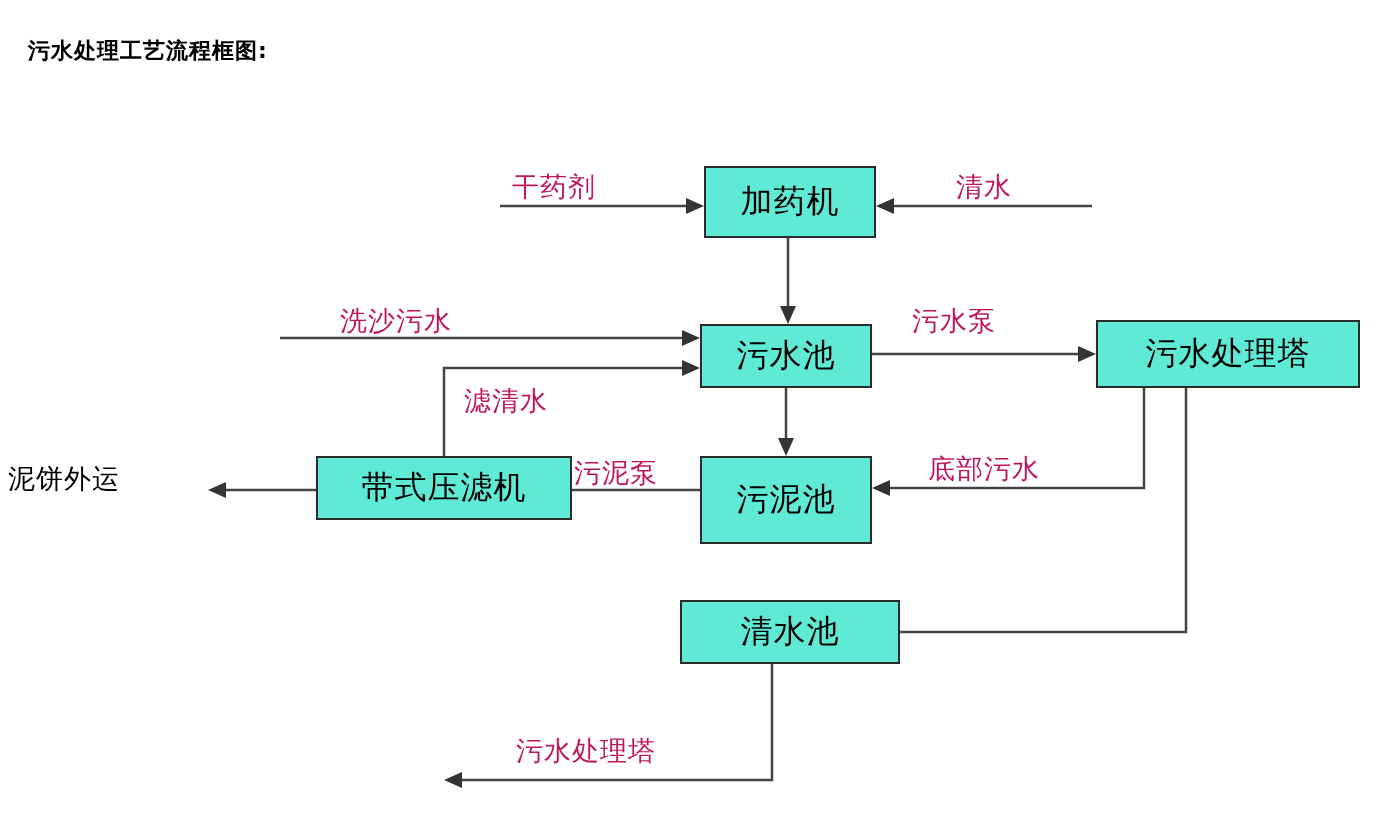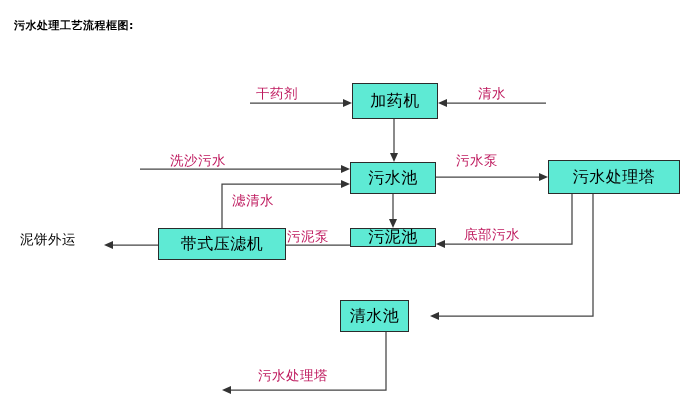--- a/index.html
+++ b/index.html
@@ -143,29 +143,29 @@
 </div>
 <div class="node" id="n-wwpool" style="left: 350px; top: 162px; width: 86px; height: 32px;">
   <span>污水池</span>
 </div>
 <div class="node" id="n-tower" style="left: 548px; top: 160px; width: 132px; height: 34px; text-align: right;">
   <span>污水处理塔</span>
 </div>
 <div class="node" id="n-press" style="left: 158px; top: 228px; width: 128px; height: 32px;">
   <span>带式压滤机</span>
 </div>
-<div class="node" id="n-sludge" style="left: 350px; top: 228px; width: 86px; height: 19px;">
+<div class="node" id="n-sludge" style="left: 350px; top: 228px; width: 86px; height: 44px;">
   <span>污泥池</span>
 </div>
-<div class="node" id="n-cwpool" style="left: 340px; top: 300px; width: 69px; height: 32px;">
+<div class="node" id="n-cwpool" style="left: 340px; top: 300px; width: 110px; height: 32px;">
   <span>清水池</span>
 </div>
 
 <div class="edge-label" id="e0" style="left: 256px; top: 85px;">干药剂</div>
 <div class="edge-label" id="e1" style="left: 478px; top: 85px;">清水</div>
 <div class="edge-label" id="e2" style="left: 170px; top: 152px;">洗沙污水</div>
 <div class="edge-label" id="e3" style="left: 232px; top: 192px;">滤清水</div>
 <div class="edge-label" id="e4" style="left: 456px; top: 152px;">污水泵</div>
 <div class="edge-label" id="e5" style="left: 287px; top: 228px;">污泥泵</div>
 <div class="edge-label" id="e6" style="left: 464px; top: 226px;">底部污水</div>
 <div class="edge-label" id="e7" style="left: 258px; top: 367px;">污水处理塔</div>
 
-<div class="term-label" id="t0" style="left: 20px; top: 231px; font-family: Liberation Mono, monospace;">泥饼外运</div>
+<div class="term-label" id="t0" style="left: 4px; top: 231px; font-family: Liberation Mono, monospace;">泥饼外运</div>
 
 </body></html>

